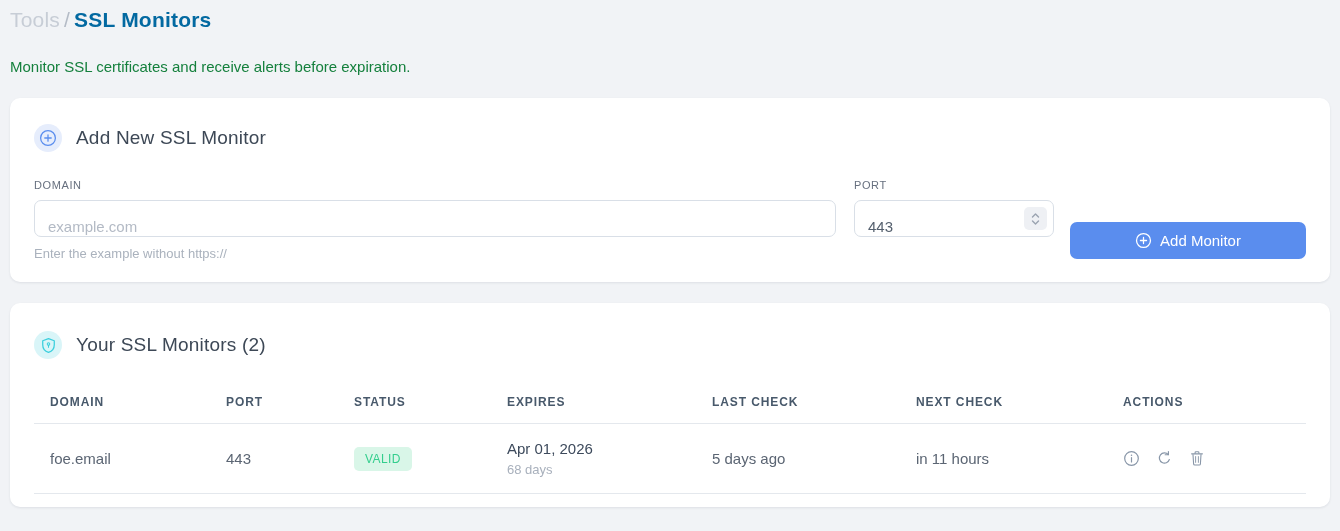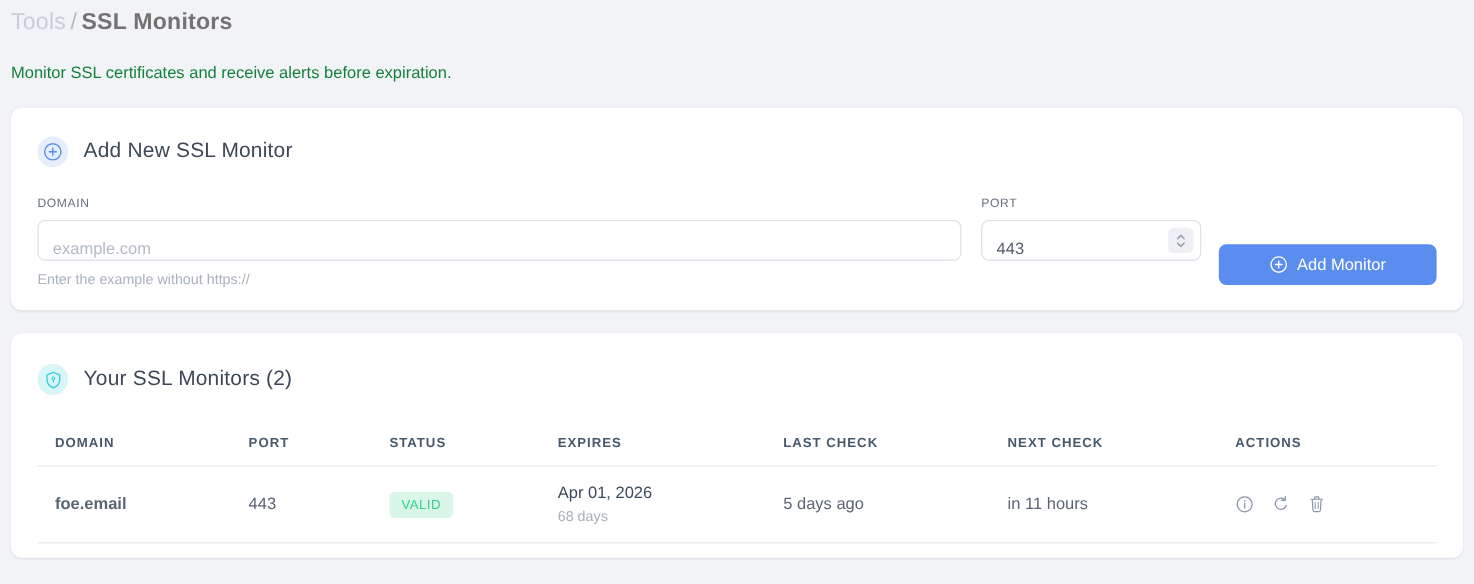--- a/index.html
+++ b/index.html
@@ -8,21 +8,21 @@
     background: #f1f3f6;
     font-family: "Liberation Sans", sans-serif;
     color: #3d4856;
   }
   .page { padding: 8px 10px 0 10px; }
 
   
   .breadcrumb { font-size: 21px; letter-spacing: 0.2px; }
   .crumb-muted { color: #c7cdd6; font-weight: 400; }
   .crumb-sep { color: #b4bbc6; font-weight: 400; padding: 0 4px; }
-  .crumb-current { color: #737373; font-weight: 700; }
+  .crumb-current { color: #0369a1; font-weight: 700; }
   .subtitle { margin-top: 26px; font-size: 15px; color: #15803d; }
 
   
   .card {
     background: #ffffff;
     border-radius: 10px;
     box-shadow: 0 1px 3px rgba(40,50,70,0.06), 0 1px 2px rgba(40,50,70,0.04);
   }
   .card-add { margin-top: 23px; padding: 26px 24px 24px 24px; height: 184px; }
   .card-list { margin-top: 21px; padding: 28px 24px 20px 24px; height: 204px; }
@@ -60,39 +60,39 @@
   .spinner {
     position: absolute; right: 7px; top: 7px;
     width: 23px; height: 23px; background: #eef0f4; border-radius: 5px;
     display: flex; flex-direction: column; align-items: center; justify-content: center;
     cursor: pointer;
   }
   .helper { margin-top: 9px; font-size: 13px; color: #aab2bd; }
 
   .btn-wrap { margin-left: -2px; padding-top: 43px; flex: 0 0 198px; }
   .btn-primary {
-    width: 198px; height: 37px; border: none; border-radius: 7px;
+    width: 236px; height: 37px; border: none; border-radius: 7px;
     background: #5a8dee; color: #ffffff; font-size: 15px;
     font-family: "Liberation Sans", sans-serif;
     display: flex; align-items: center; justify-content: center; gap: 8px;
     cursor: pointer;
   }
 
   
   .monitors-table { width: 100%; border-collapse: collapse; table-layout: fixed; margin-top: 26px; }
   .monitors-table th {
     text-align: left; font-size: 12px; font-weight: 700; color: #48596b;
     letter-spacing: 0.9px; padding: 10px 16px 14px 16px;
     border-bottom: 1px solid #e4e8ed; white-space: nowrap;
   }
   .monitors-table td {
     padding: 16px; border-bottom: 1px solid #e4e8ed; vertical-align: middle;
     font-size: 15px; color: #5b6573;
   }
-  .cell-domain { font-weight: 700; color: #3d4a5c; }
+  .cell-domain { font-weight: 400; color: #3d4a5c; }
   .status-badge {
     display: inline-block; background: #d9f6e8; color: #34ce8d;
     font-size: 12px; font-weight: 400; letter-spacing: 0.4px;
     padding: 5px 11px; border-radius: 5px;
   }
   .expires-date { color: #3d4a5c; font-size: 15px; }
   .expires-days { color: #a8b0bc; font-size: 13px; margin-top: 5px; }
   .cell-last { font-size: 14px; color: #5b6573; }
   .cell-next { font-size: 14px; color: #5a8dee; }
   .actions { display: flex; align-items: center; gap: 16px; }

